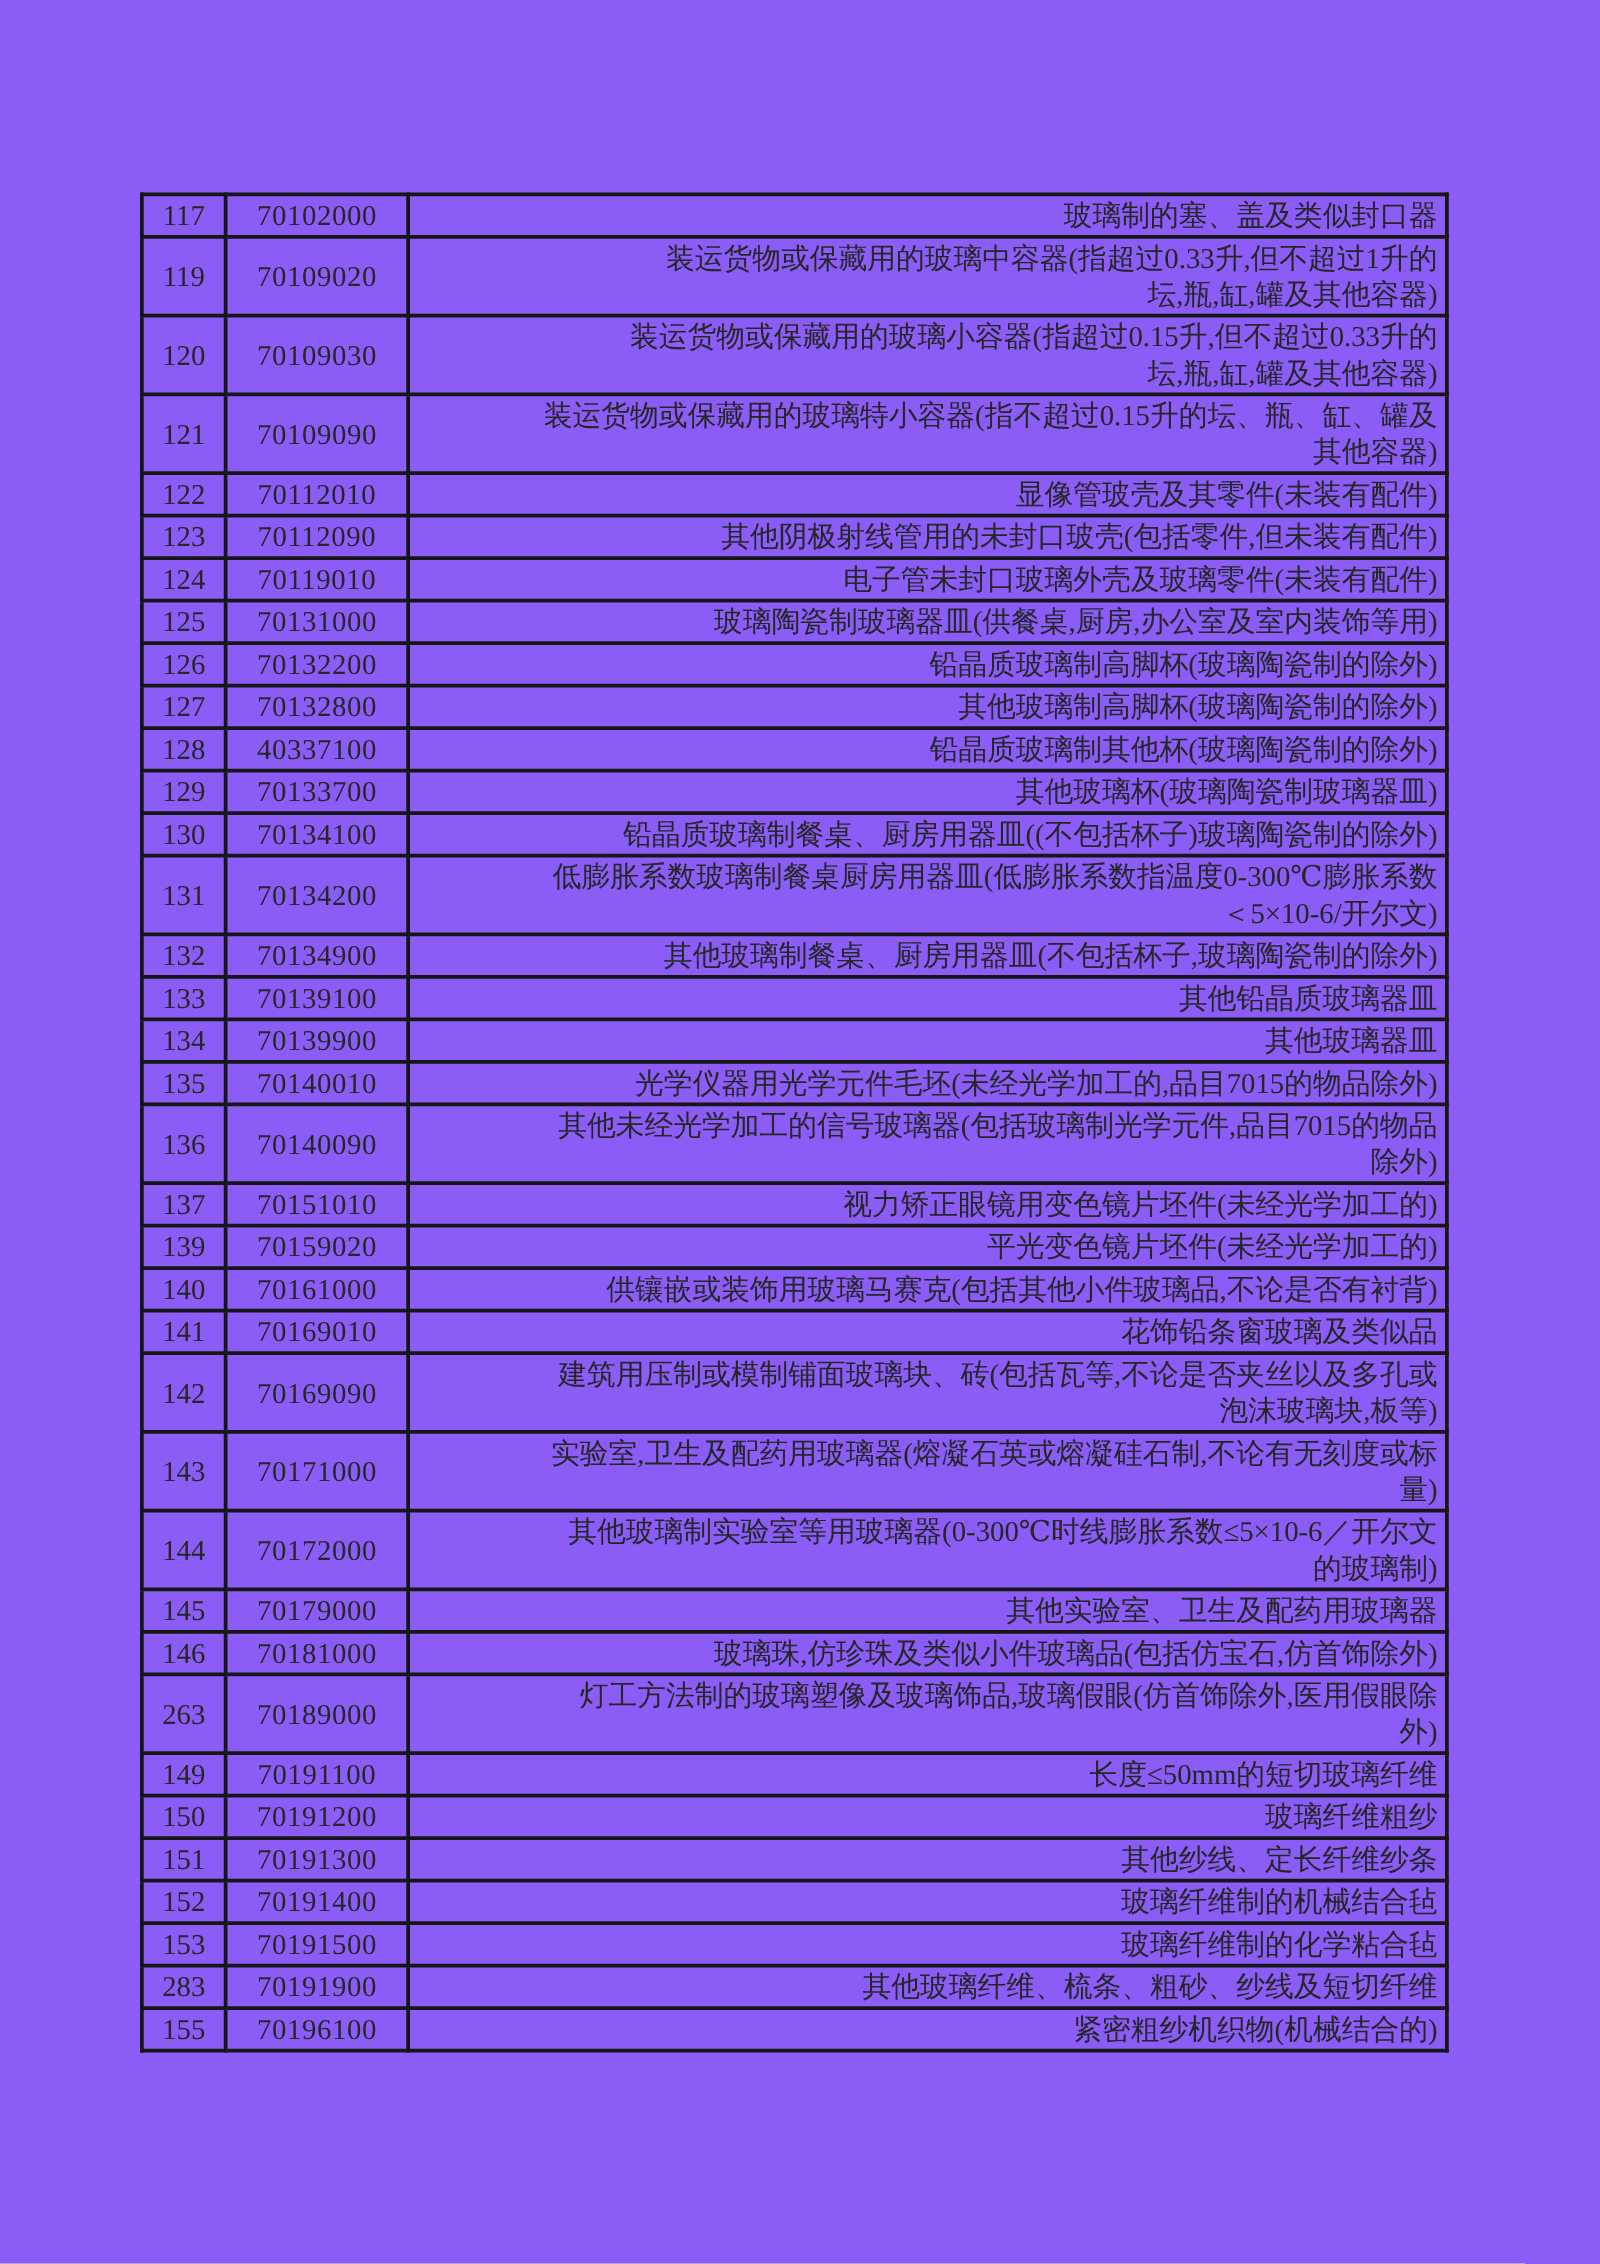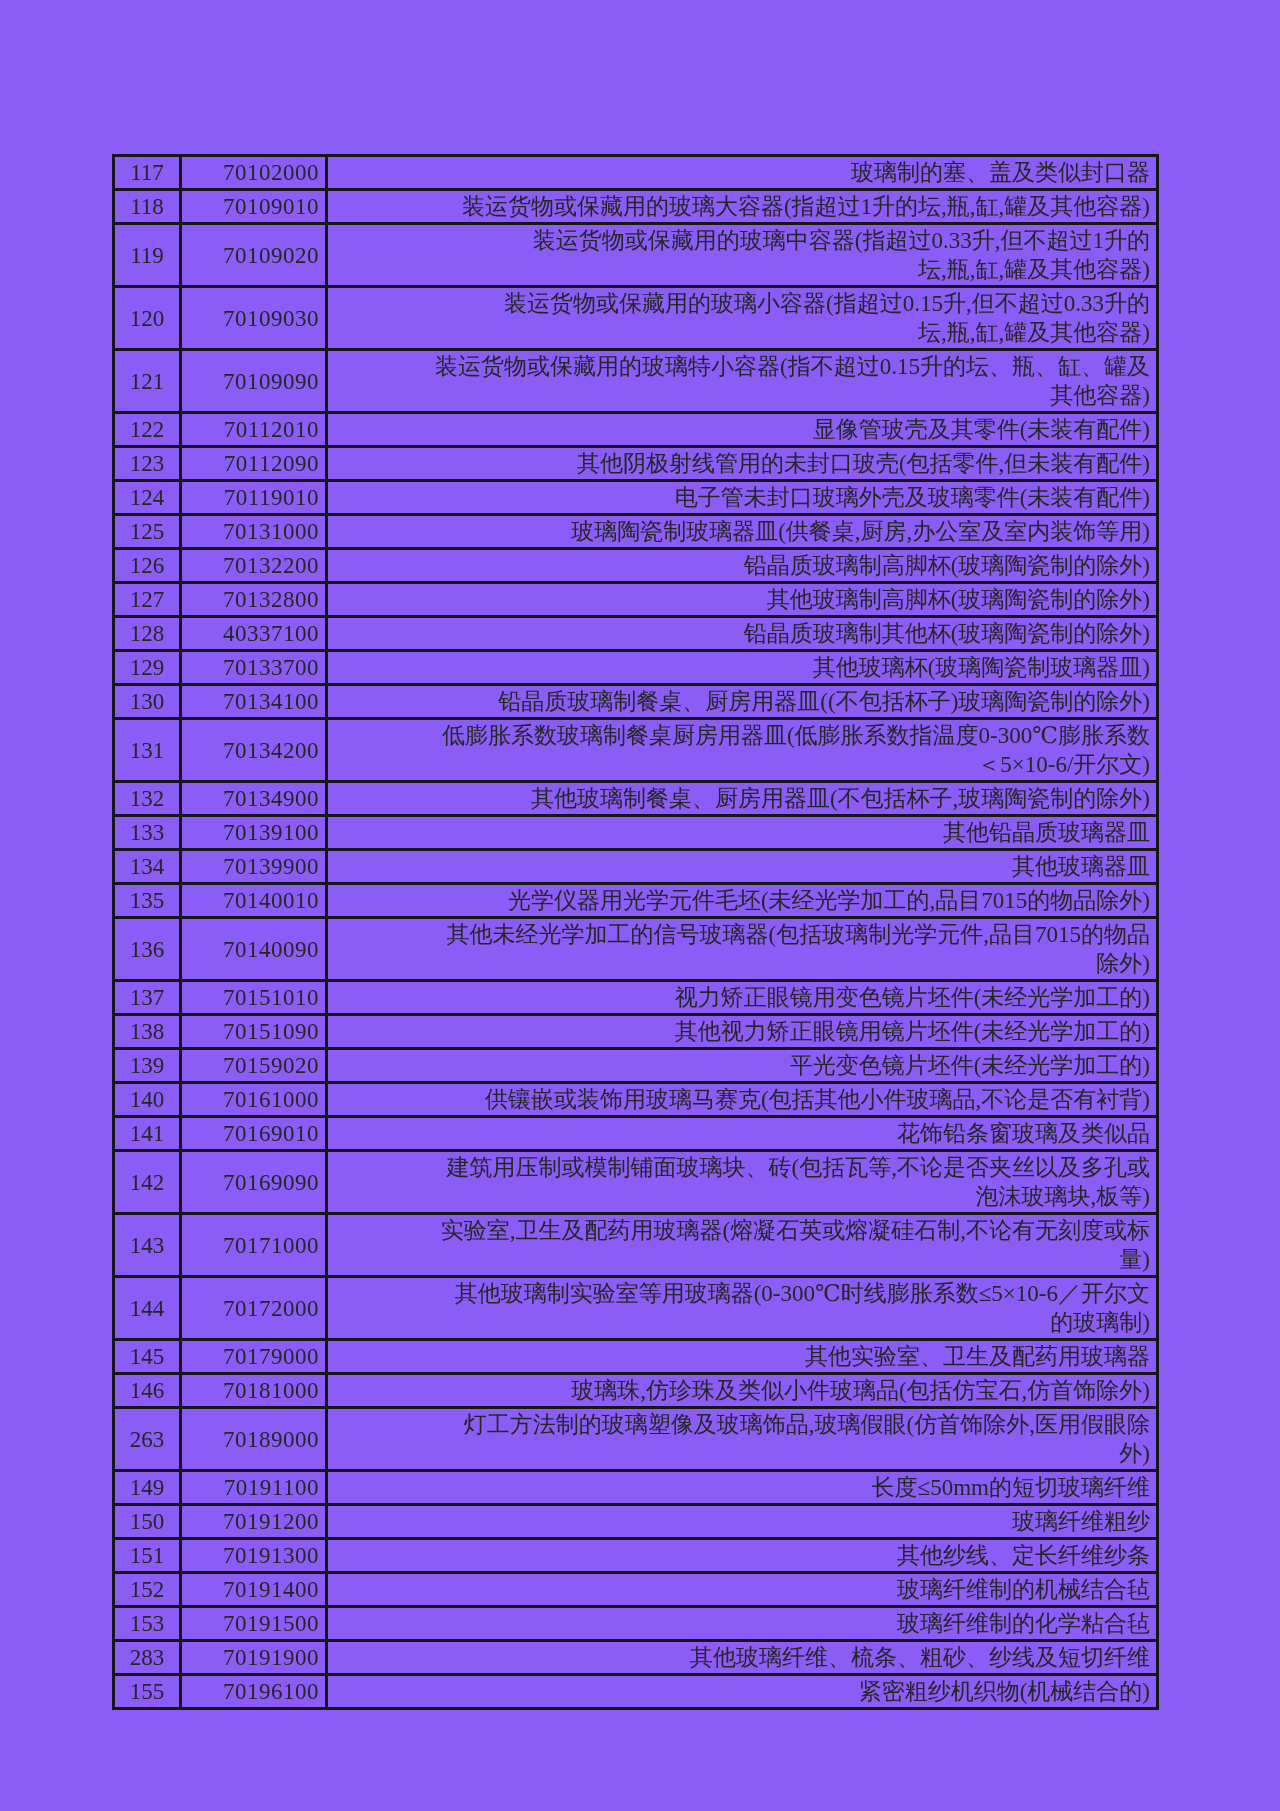--- a/index.html
+++ b/index.html
@@ -31,21 +31,21 @@
     vertical-align: middle;
     padding: 1px 6px;
     overflow: hidden;
   }
   td.cell-no {
     text-align: center;
     padding-left: 2px;
     padding-right: 2px;
   }
   td.cell-code {
-    text-align: right;
+    text-align: center;
     padding-left: 9px;
     letter-spacing: 0.5px;
   }
   td.cell-desc {
     text-align: right;
     white-space: pre-wrap;
     word-break: break-all;
   }
   col.col-no   { width: 67px; }
   col.col-code { width: 146px; }
@@ -61,25 +61,20 @@
       <col class="col-code">
       <col class="col-desc">
     </colgroup>
     <tbody>
         <tr>
     <td class="cell-no">117</td>
     <td class="cell-code">70102000</td>
     <td class="cell-desc">玻璃制的塞、盖及类似封口器</td>
   </tr>
         <tr>
-    <td class="cell-no">118</td>
-    <td class="cell-code">70109010</td>
-    <td class="cell-desc">装运货物或保藏用的玻璃大容器(指超过1升的坛,瓶,缸,罐及其他容器)</td>
-  </tr>
-        <tr>
     <td class="cell-no">119</td>
     <td class="cell-code">70109020</td>
     <td class="cell-desc">装运货物或保藏用的玻璃中容器(指超过0.33升,但不超过1升的
 坛,瓶,缸,罐及其他容器)</td>
   </tr>
         <tr>
     <td class="cell-no">120</td>
     <td class="cell-code">70109030</td>
     <td class="cell-desc">装运货物或保藏用的玻璃小容器(指超过0.15升,但不超过0.33升的
 坛,瓶,缸,罐及其他容器)</td>
@@ -164,25 +159,20 @@
         <tr>
     <td class="cell-no">136</td>
     <td class="cell-code">70140090</td>
     <td class="cell-desc">其他未经光学加工的信号玻璃器(包括玻璃制光学元件,品目7015的物品
 除外)</td>
   </tr>
         <tr>
     <td class="cell-no">137</td>
     <td class="cell-code">70151010</td>
     <td class="cell-desc">视力矫正眼镜用变色镜片坯件(未经光学加工的)</td>
-  </tr>
-        <tr>
-    <td class="cell-no">138</td>
-    <td class="cell-code">70151090</td>
-    <td class="cell-desc">其他视力矫正眼镜用镜片坯件(未经光学加工的)</td>
   </tr>
         <tr>
     <td class="cell-no">139</td>
     <td class="cell-code">70159020</td>
     <td class="cell-desc">平光变色镜片坯件(未经光学加工的)</td>
   </tr>
         <tr>
     <td class="cell-no">140</td>
     <td class="cell-code">70161000</td>
     <td class="cell-desc">供镶嵌或装饰用玻璃马赛克(包括其他小件玻璃品,不论是否有衬背)</td>

